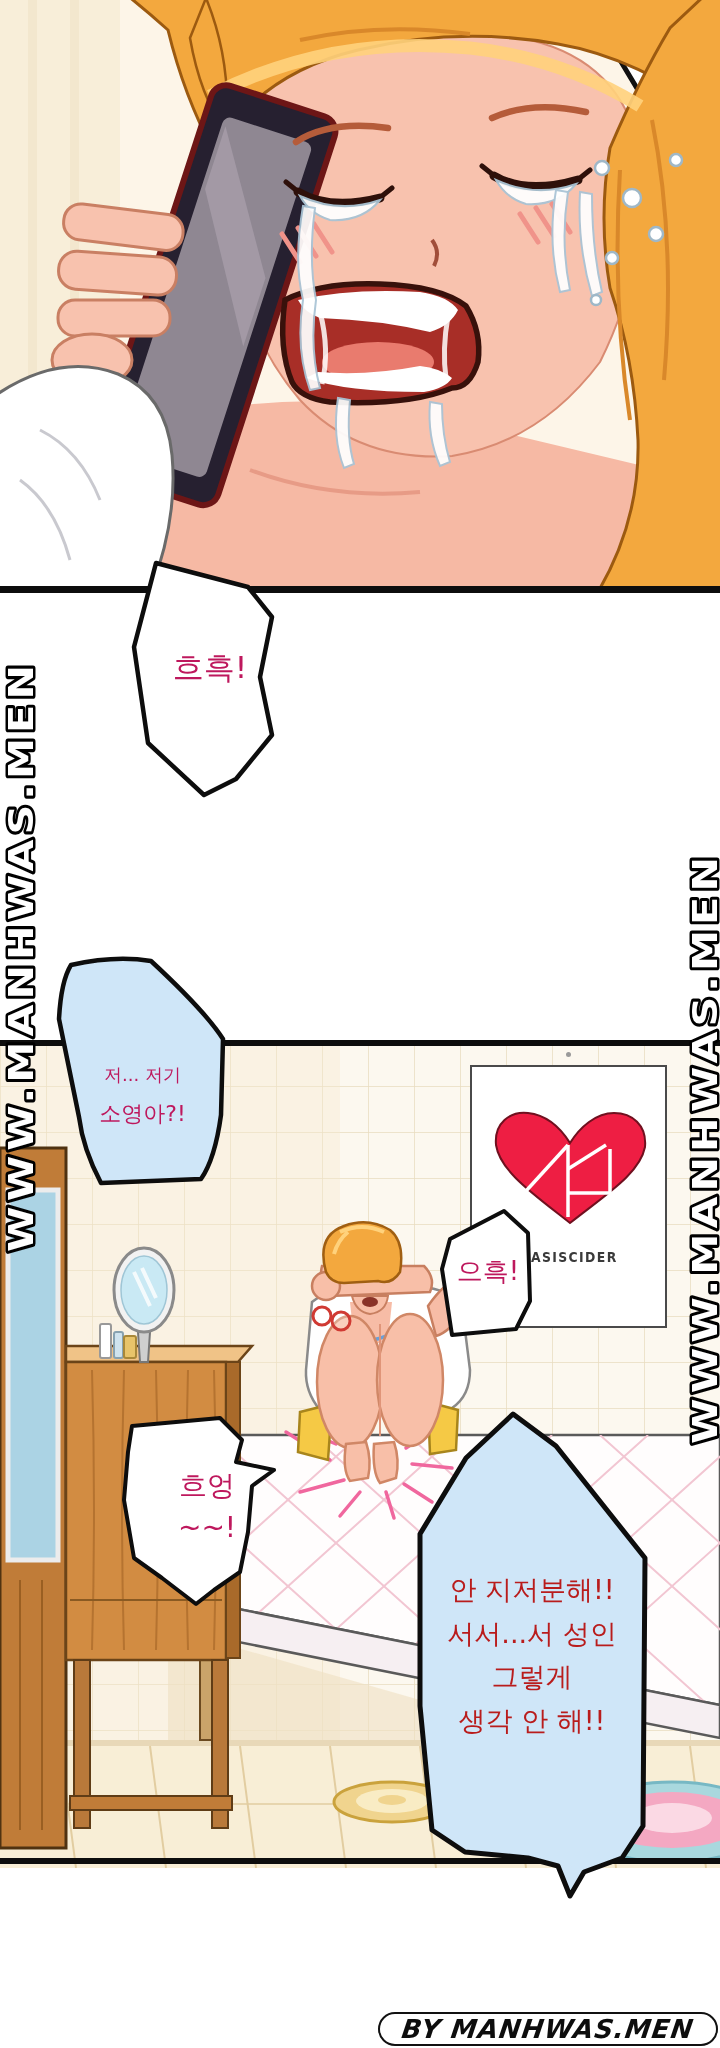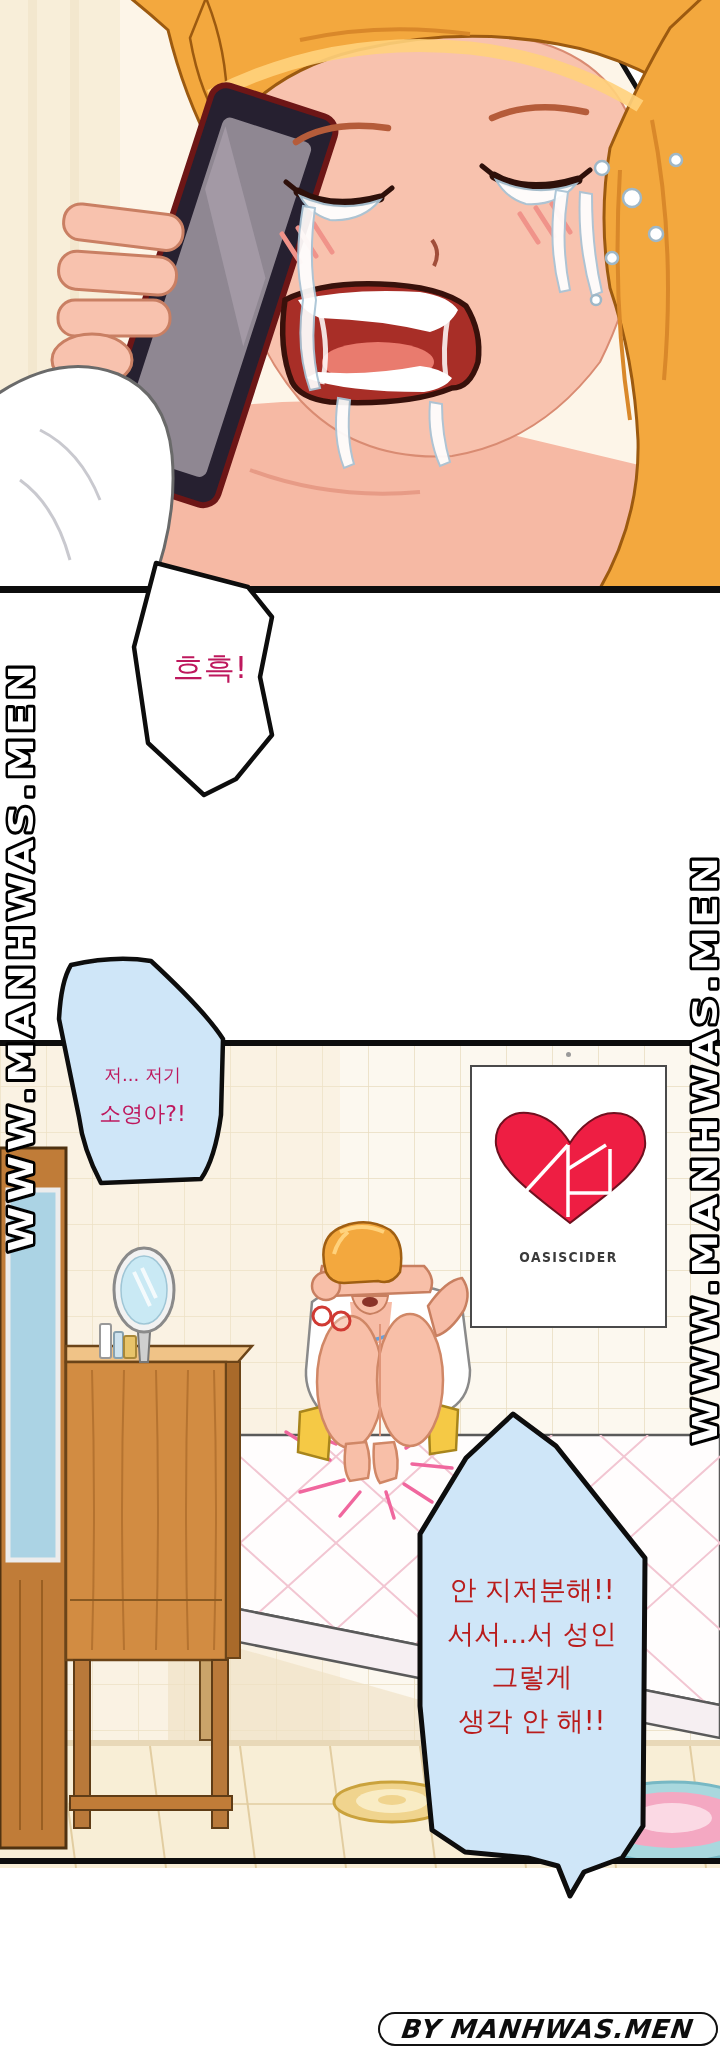--- a/index.html
+++ b/index.html
@@ -258,21 +258,34 @@
   </div>
 
   <div class="abs bubble b-call">
     <svg width="175" height="236" viewBox="0 0 175 236">
       <path d="M16 12 Q60 2 96 8 Q150 58 168 86 L166 162 Q160 206 146 226 L46 230 Q28 196 24 164 L4 66 Q6 28 16 12 Z" fill="#cfe6f8" stroke="#0d0d0d" stroke-width="4.5" stroke-linejoin="round"></path>
     </svg>
     <div class="txt l1">저... 저기</div>
     <div class="txt l2">소영아?!</div>
   </div>
 
-
+  <div class="abs bubble b-sob2">
+    <svg width="100" height="142" viewBox="0 0 100 142">
+      <polygon points="12,34 66,6 90,28 92,96 78,124 14,130 4,64" fill="#ffffff" stroke="#0d0d0d" stroke-width="4" stroke-linejoin="round"></polygon>
+    </svg>
+    <div class="txt">으흑!</div>
+  </div>
+
+  <div class="abs bubble b-cry">
+    <svg width="178" height="198" viewBox="0 0 178 198">
+      <polygon points="14,14 102,6 124,28 118,50 156,58 134,74 130,120 122,160 96,178 78,192 44,166 16,146 6,88 10,40" fill="#ffffff" stroke="#0d0d0d" stroke-width="4" stroke-linejoin="round"></polygon>
+    </svg>
+    <div class="txt l1">흐엉</div>
+    <div class="txt l2">~~!</div>
+  </div>
 
   <div class="abs bubble b-deny">
     <svg width="248" height="498" viewBox="0 0 248 498">
       <polygon points="105,8 148,40 237,152 235,420 214,452 176,466 162,490 150,460 120,452 57,446 24,424 12,300 12,128 58,52" fill="#cfe6f8" stroke="#0d0d0d" stroke-width="5" stroke-linejoin="round"></polygon>
     </svg>
     <div class="block">
       <div>안 지저분해!!</div>
       <div>서서...서 성인</div>
       <div>그렇게</div>
       <div>생각 안 해!!</div>

